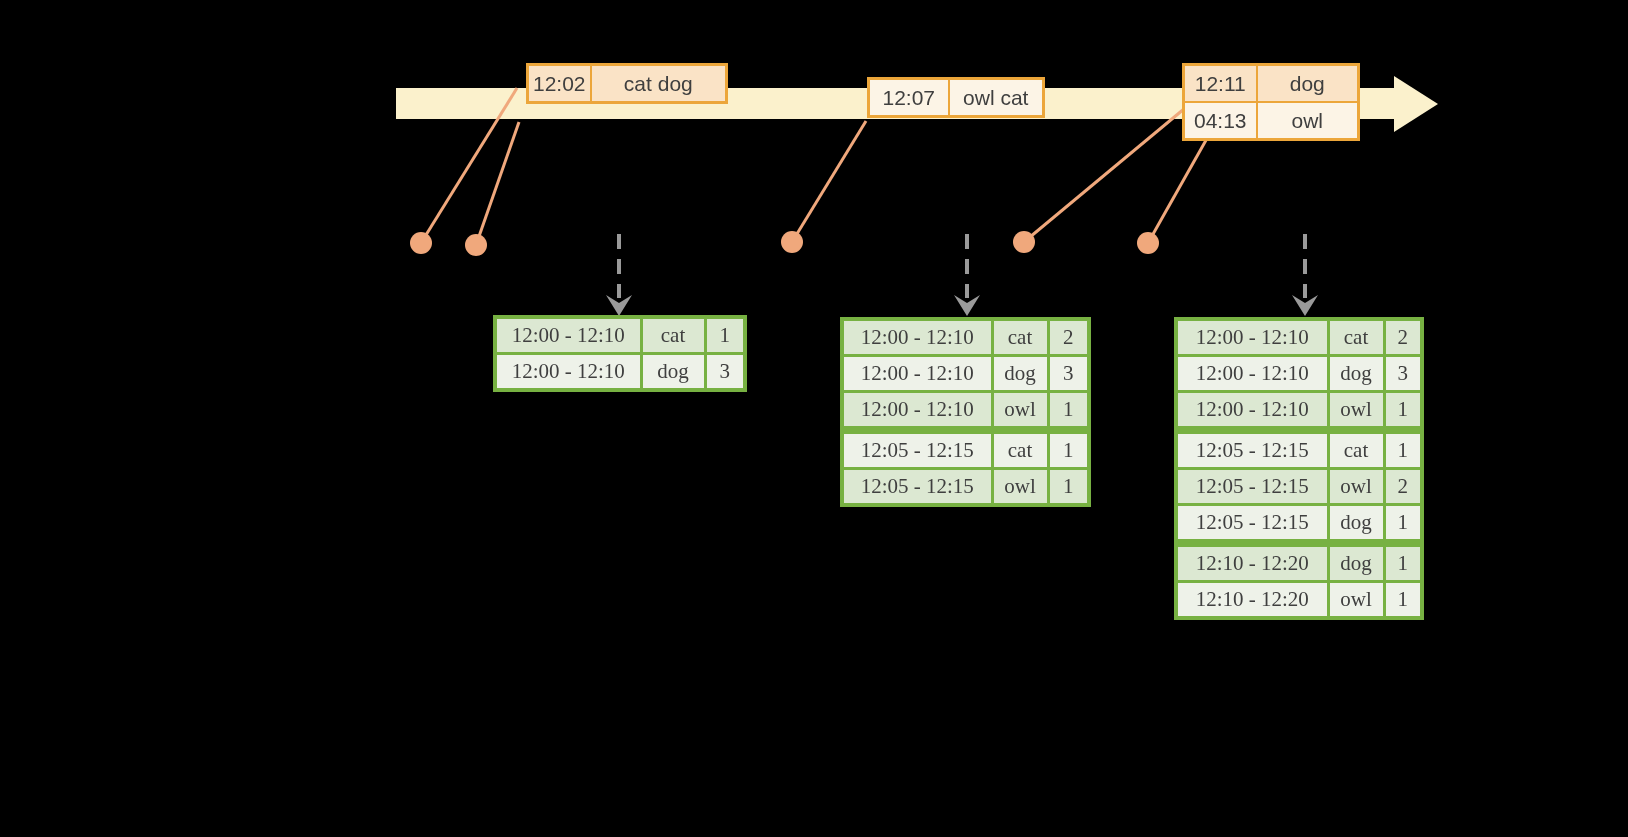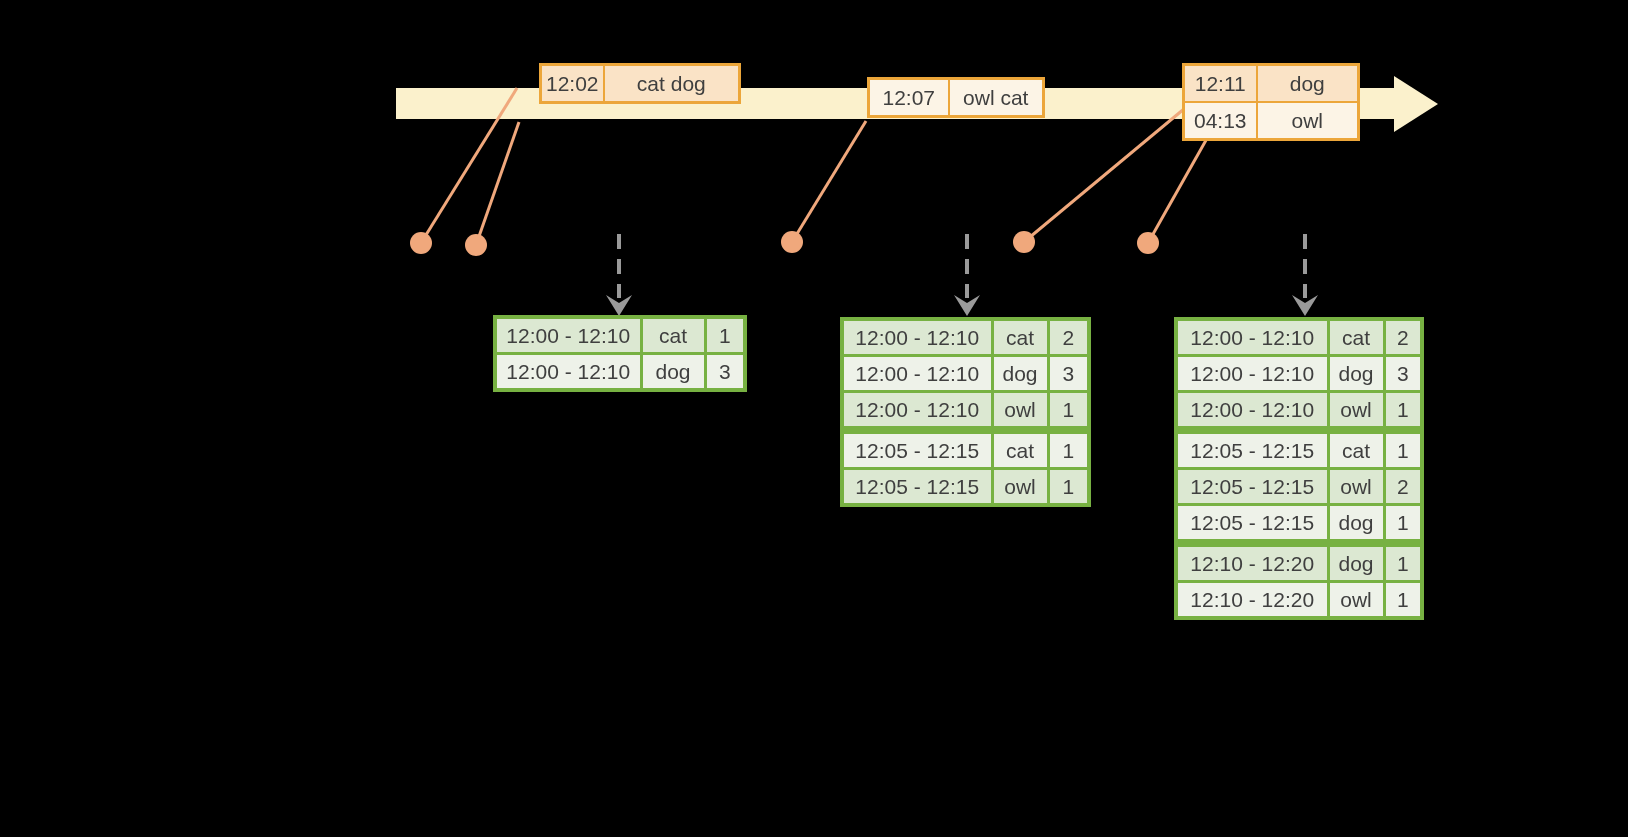--- a/index.html
+++ b/index.html
@@ -18,26 +18,26 @@
   
   .connectors{position:absolute;left:0;top:0;z-index:2;}
   
   table{border-collapse:collapse;position:absolute;z-index:3;table-layout:fixed;}
   td{padding:0 4px;text-align:center;vertical-align:middle;font-size:21px;color:var(--text);overflow:hidden;white-space:nowrap;}
   table.event{border:3px solid var(--event-border);}
   table.event td{border:2px solid var(--event-border);height:35px;}
   table.event tbody tr:nth-of-type(odd) td{background:var(--event-row-dark);}
   table.event tbody tr:nth-of-type(even) td{background:var(--event-row-light);}
   table.event.single tbody tr td{background:var(--event-row-light);}
-  table.result{border:4px solid var(--result-border);}
+  table.result{border:4px solid var(--result-border);font-family:Liberation Serif, serif;}
   table.result td{border:3px solid var(--result-border);height:33px;}
   table.result tbody tr:nth-of-type(odd) td{background:var(--result-row-dark);}
   table.result tbody tr:nth-of-type(even) td{background:var(--result-row-light);}
   table.result tbody tr.group-start td{border-top-width:8px;}
-  #event-1{left:539px;top:63px;border-radius:22px;}
+  #event-1{left:526px;top:63px;border-radius:22px;}
   #event-2{left:867px;top:77px;}
   #event-3{left:1182px;top:63px;}
   #result-1{left:493px;top:315px;}
   #result-2{left:840px;top:317px;}
   #result-3{left:1174px;top:317px;}
 </style>
 </head>
 <body>
 
 <div id="canvas">

